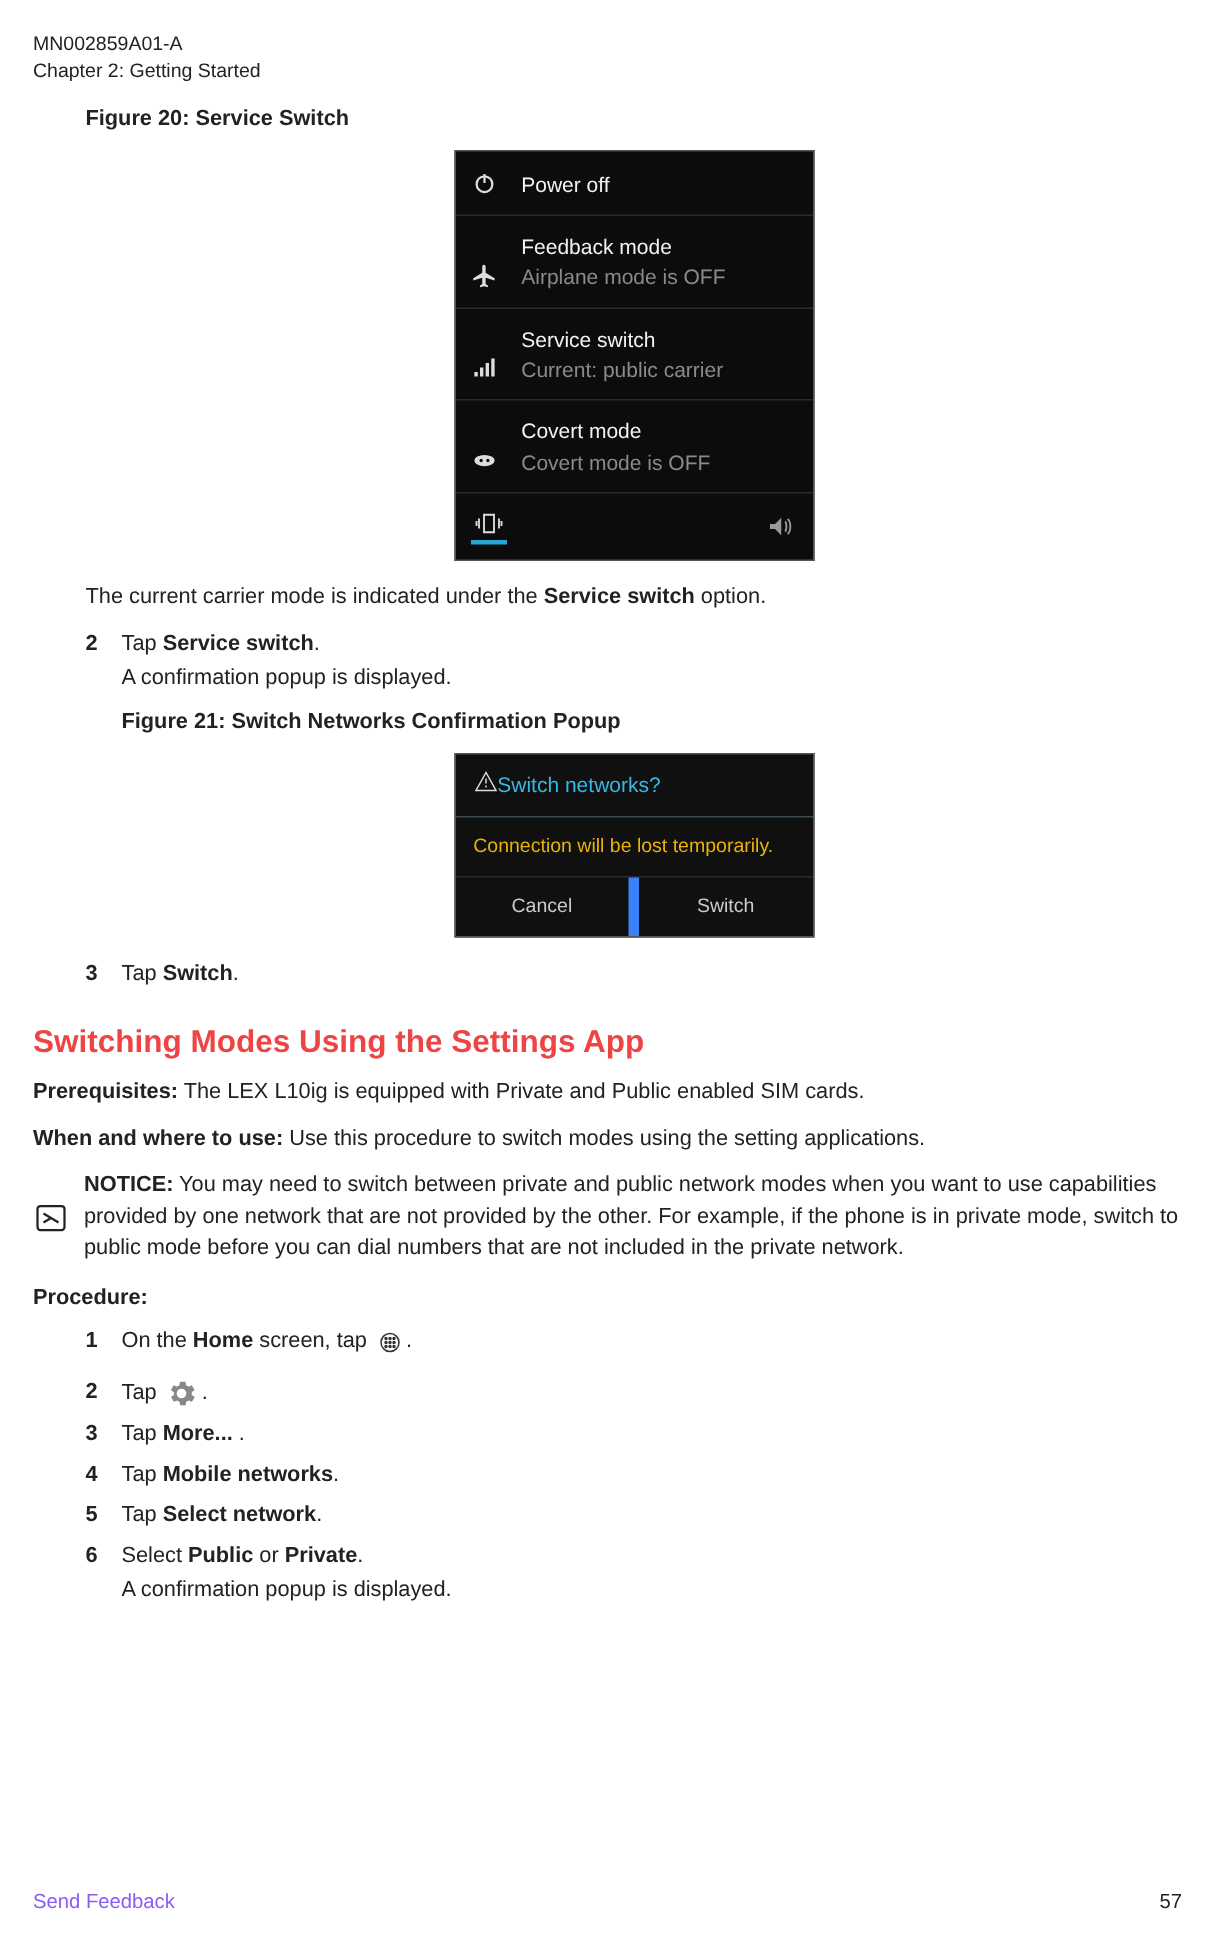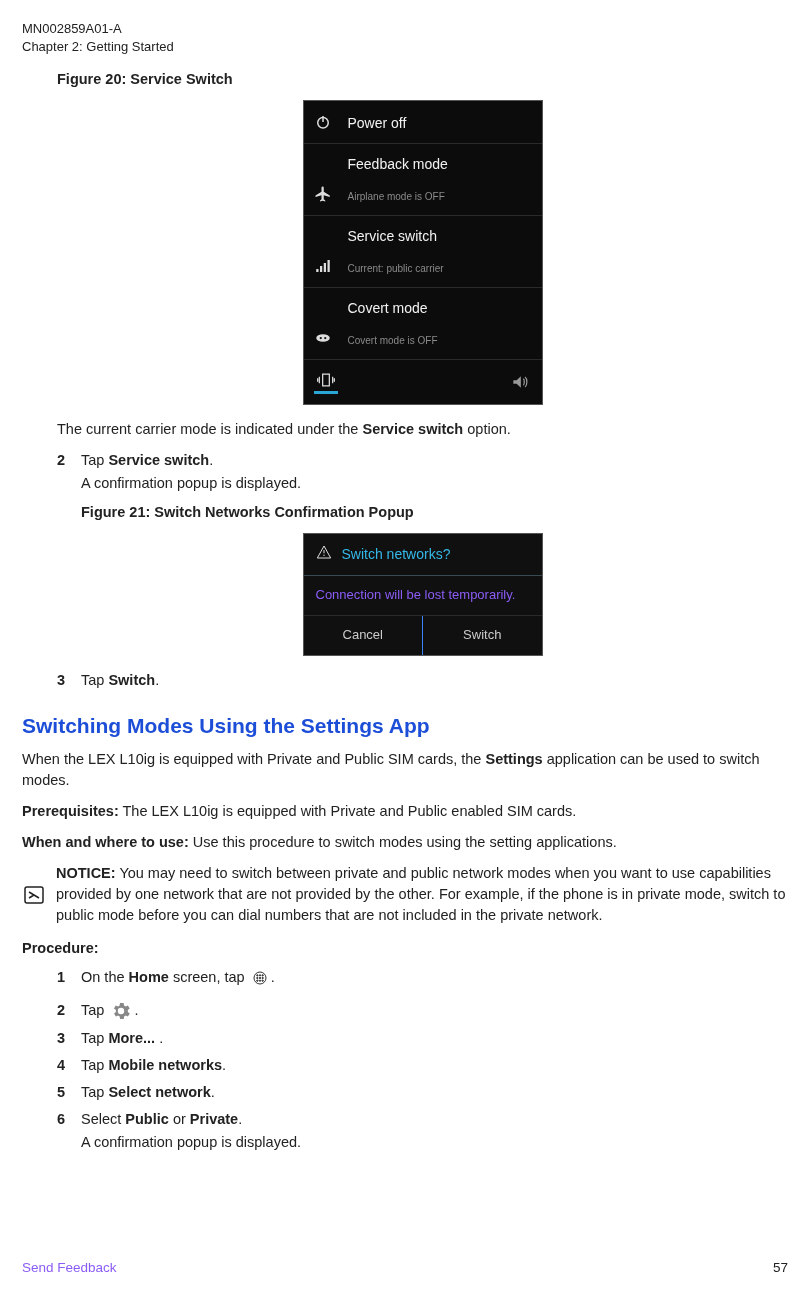--- a/index.html
+++ b/index.html
@@ -18,39 +18,39 @@
     .content { padding-left: 35px; }
     .figure-caption { font-weight: bold; font-size: 14.5px; margin: 6px 0 10px 0; }
     .fig-wrap { text-align: center; margin: 10px 0 14px 0; }
 
     
     .phone-menu { display: inline-block; width: 240px; background: #0c0c0c; border: 1px solid #555; text-align: left; }
     .pm-row { display: flex; align-items: flex-end; padding: 10px 8px; border-bottom: 1px solid #2a2a2a; color: #eee; }
     .pm-row:last-child { border-bottom: none; }
     .pm-icon { width: 22px; height: 22px; margin-right: 14px; display: flex; align-items: center; justify-content: center; color: #ccc; }
     .pm-labels .t1 { font-size: 14px; color: #f2f2f2; }
-    .pm-labels .t2 { font-size: 10px; color: #8a8a8a; margin-top: 16px; }
+    .pm-labels .t2 { font-size: 14px; color: #8a8a8a; margin-top: 0; }
     .pm-footer { display: flex; align-items: center; padding: 10px 10px; gap: 24px; }
     .pm-footer .slot { width: 24px; height: 24px; display: flex; align-items: center; justify-content: center; }
     .underline-accent { border-bottom: 3px solid #29a6d6; }
 
     .ol-step { display: flex; margin: 6px 0 2px 0; }
     .ol-num { width: 24px; font-weight: bold; }
     .ol-body { flex: 1; }
     .step-sub { margin: 0 0 8px 24px; }
 
     
     .dialog { display: inline-block; width: 240px; background: #101010; border: 1px solid #555; text-align: left; }
-    .dlg-title { display: flex; align-items: center; gap: 10px; padding: 10px 12px; border-bottom: 1px solid #3a4a52; color: #35b8e8; font-size: 14px; }
-    .dlg-body { padding: 10px 12px; color: #8b5cf6; font-size: 13px; }
+    .dlg-title { display: flex; align-items: center; padding: 10px 12px; border-bottom: 1px solid #3a4a52; color: #35b8e8; font-size: 14px; }
+    .dlg-body { padding: 10px 12px; color: #eab308; font-size: 13px; }
     .dlg-buttons { display: flex; border-top: 1px solid #2a2a2a; }
-    .dlg-btn { flex: 1; text-align: center; padding: 10px 0; color: #ccc; font-size: 13px; border-right: 1px solid #3b82f6; }
+    .dlg-btn { flex: 1; text-align: center; padding: 10px 0; color: #ccc; font-size: 13px; border-right: 7px solid #3b82f6; }
     .dlg-btn:last-child { border-right: none; }
 
-    h2.section { color: #1d4ed8; font-size: 21px; font-weight: bold; margin: 20px 0 8px -35px; }
+    h2.section { color: #ef4444; font-size: 21px; font-weight: bold; margin: 20px 0 8px -35px; }
     .para { margin: 6px 0 10px -35px; }
     .para-in { margin: 6px 0 10px 0; }
     .notice-row { display: flex; gap: 10px; margin: 8px 0 12px -35px; align-items: center; }
     .notice-icon { width: 24px; height: 24px; margin-top: 1px; }
     .bold { font-weight: bold; }
     .proc-label { font-weight: bold; margin: 6px 0 8px -35px; }
 
     .inline-icon { display: inline-flex; vertical-align: middle; width: 18px; height: 18px; align-items: center; justify-content: center; margin: 0 2px; }
     .inline-icon.gear { width: 22px; height: 22px; }
 
@@ -169,23 +169,20 @@
 
   <div class="ol-step" style="margin-top:14px;">
     <div class="ol-num">3</div>
     <div class="ol-body">
       <span>Tap </span><span class="bold">Switch</span><span>.</span>
     </div>
   </div>
 
   <h2 class="section">Switching Modes Using the Settings App</h2>
 
-  <div class="para">
-    <span>When the LEX L10ig is equipped with Private and Public SIM cards, the </span><span class="bold">Settings</span><span> application can be used to switch modes.</span>
-  </div>
 
   <div class="para">
     <span class="bold">Prerequisites:</span><span> The LEX L10ig is equipped with Private and Public enabled SIM cards.</span>
   </div>
 
   <div class="para">
     <span class="bold">When and where to use:</span><span> Use this procedure to switch modes using the setting applications.</span>
   </div>
 
   <div class="notice-row">

